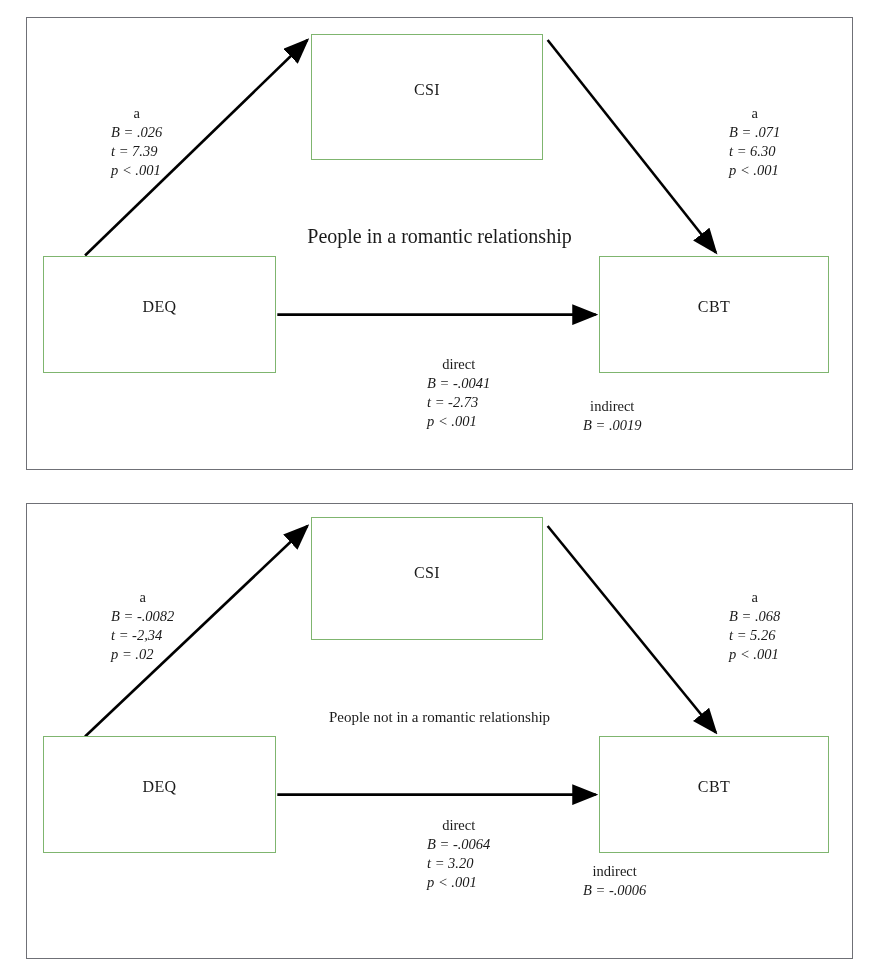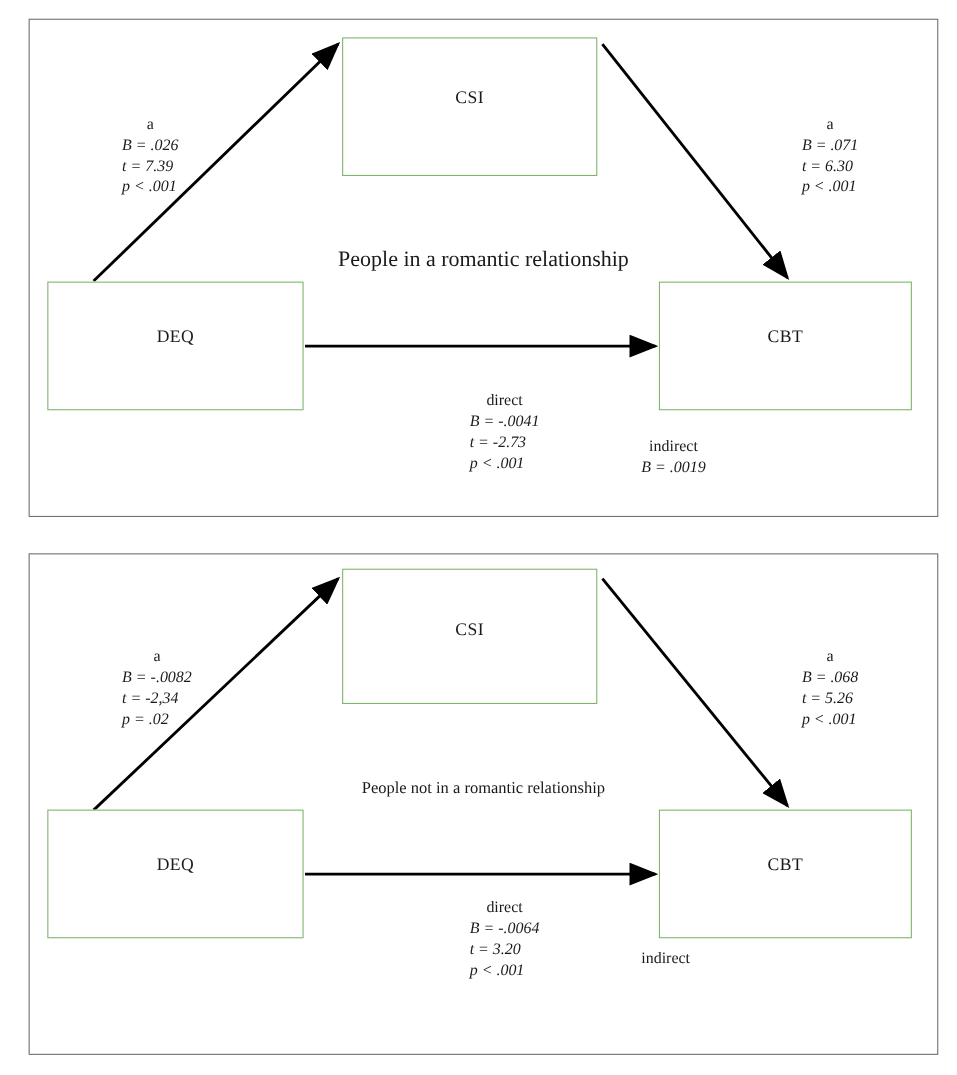--- a/index.html
+++ b/index.html
@@ -208,18 +208,19 @@
 
       <div class="annot annot-direct2">
         <span class="row hdr">direct</span>
         <span class="row sym">B = -.0064</span>
         <span class="row sym">t = 3.20</span>
         <span class="row sym">p &lt; .001</span>
       </div>
 
       <div class="annot annot-indirect2">
         <span class="row hdr">indirect</span>
+        <span class="row sym">B = -.0006</span>
       </div>
 
     </div>
   </div>
 
 </div>
 
 </body></html>

